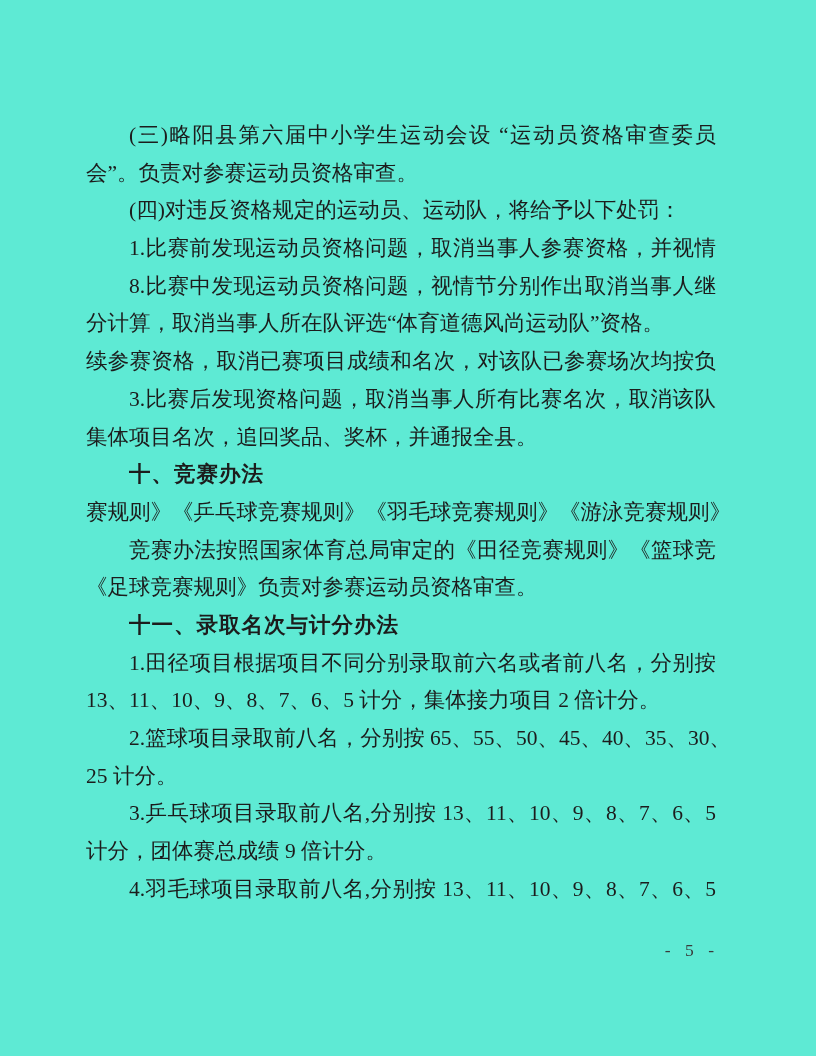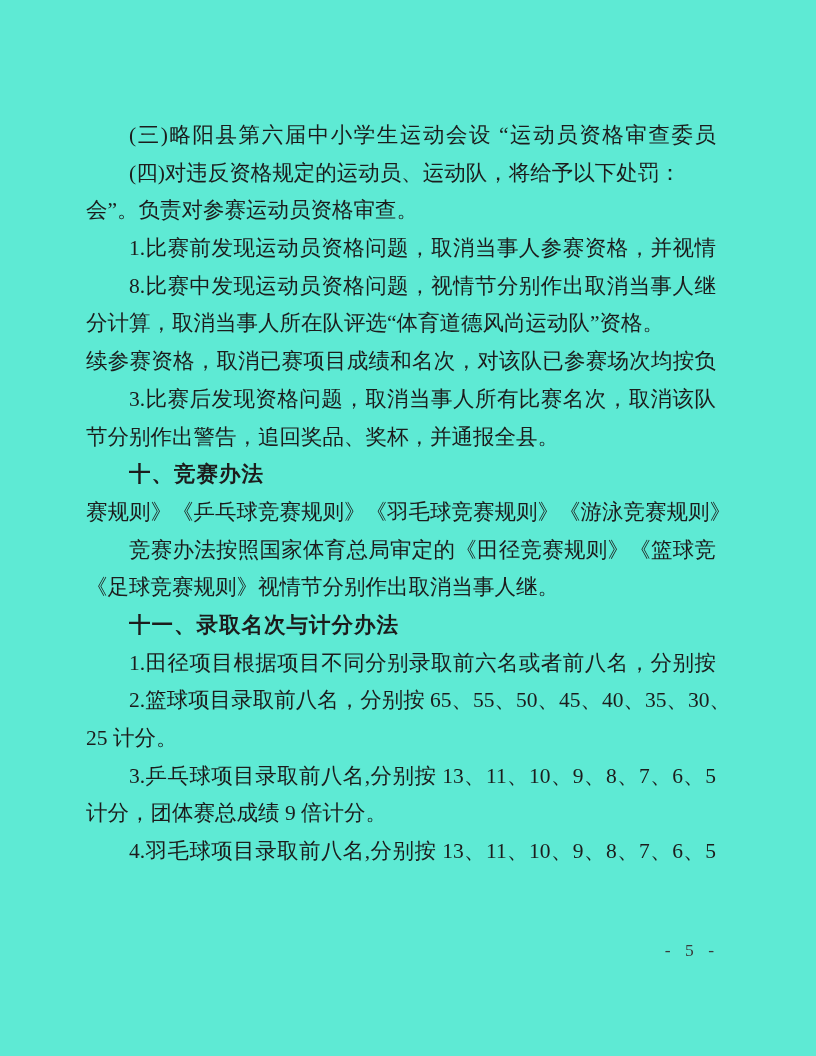--- a/index.html
+++ b/index.html
@@ -50,34 +50,35 @@
     color: #3a3a3a;
     font-family: "Liberation Serif", "DejaVu Serif", serif;
   }
 </style>
 </head>
 <body>
 
 <div class="page">
   <div class="content">
     <div class="ln first fill">(三)略阳县第六届中小学生运动会设 “运动员资格审查委员</div>
+    <div class="ln">会”。负责对参赛运动员资格审查。</div>
     <div class="ln first">(四)对违反资格规定的运动员、运动队，将给予以下处罚：</div>
-    <div class="ln">会”。负责对参赛运动员资格审查。</div>
     <div class="ln first fill">1.比赛前发现运动员资格问题，取消当事人参赛资格，并视情</div>
     <div class="ln first fill">8.比赛中发现运动员资格问题，视情节分别作出取消当事人继</div>
     <div class="ln">分计算，取消当事人所在队评选“体育道德风尚运动队”资格。</div>
     <div class="ln fill">续参赛资格，取消已赛项目成绩和名次，对该队已参赛场次均按负</div>
     <div class="ln first fill">3.比赛后发现资格问题，取消当事人所有比赛名次，取消该队</div>
-    <div class="ln">节分别作出警告，追回奖品、奖杯，并通报全县。</div>
+    <div class="ln">集体项目名次，追回奖品、奖杯，并通报全县。</div>
     <div class="ln first heading">十、竞赛办法</div>
     <div class="ln fill">赛规则》《乒乓球竞赛规则》《羽毛球竞赛规则》《游泳竞赛规则》</div>
     <div class="ln first fill">竞赛办法按照国家体育总局审定的《田径竞赛规则》《篮球竞</div>
-    <div class="ln">《足球竞赛规则》视情节分别作出取消当事人继。</div>
+    <div class="ln">《足球竞赛规则》负责对参赛运动员资格审查。</div>
     <div class="ln first heading">十一、录取名次与计分办法</div>
     <div class="ln first fill">1.田径项目根据项目不同分别录取前六名或者前八名，分别按</div>
+    <div class="ln">13、11、10、9、8、7、6、5 计分，集体接力项目 2 倍计分。</div>
     <div class="ln first fill">2.篮球项目录取前八名，分别按 65、55、50、45、40、35、30、</div>
     <div class="ln">25 计分。</div>
     <div class="ln first fill">3.乒乓球项目录取前八名,分别按 13、11、10、9、8、7、6、5</div>
     <div class="ln">计分，团体赛总成绩 9 倍计分。</div>
     <div class="ln first fill">4.羽毛球项目录取前八名,分别按 13、11、10、9、8、7、6、5</div>
   </div>
   <div class="footer">- 5 -</div>
 </div>
 
 </body></html>

